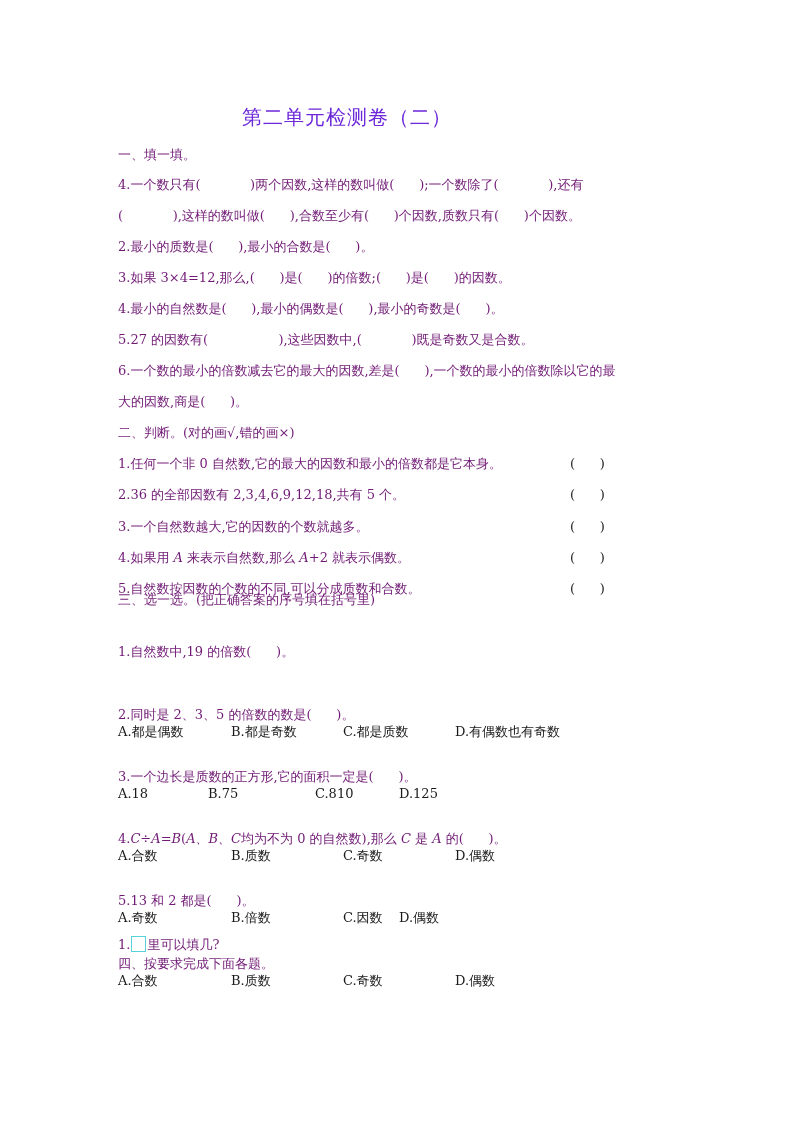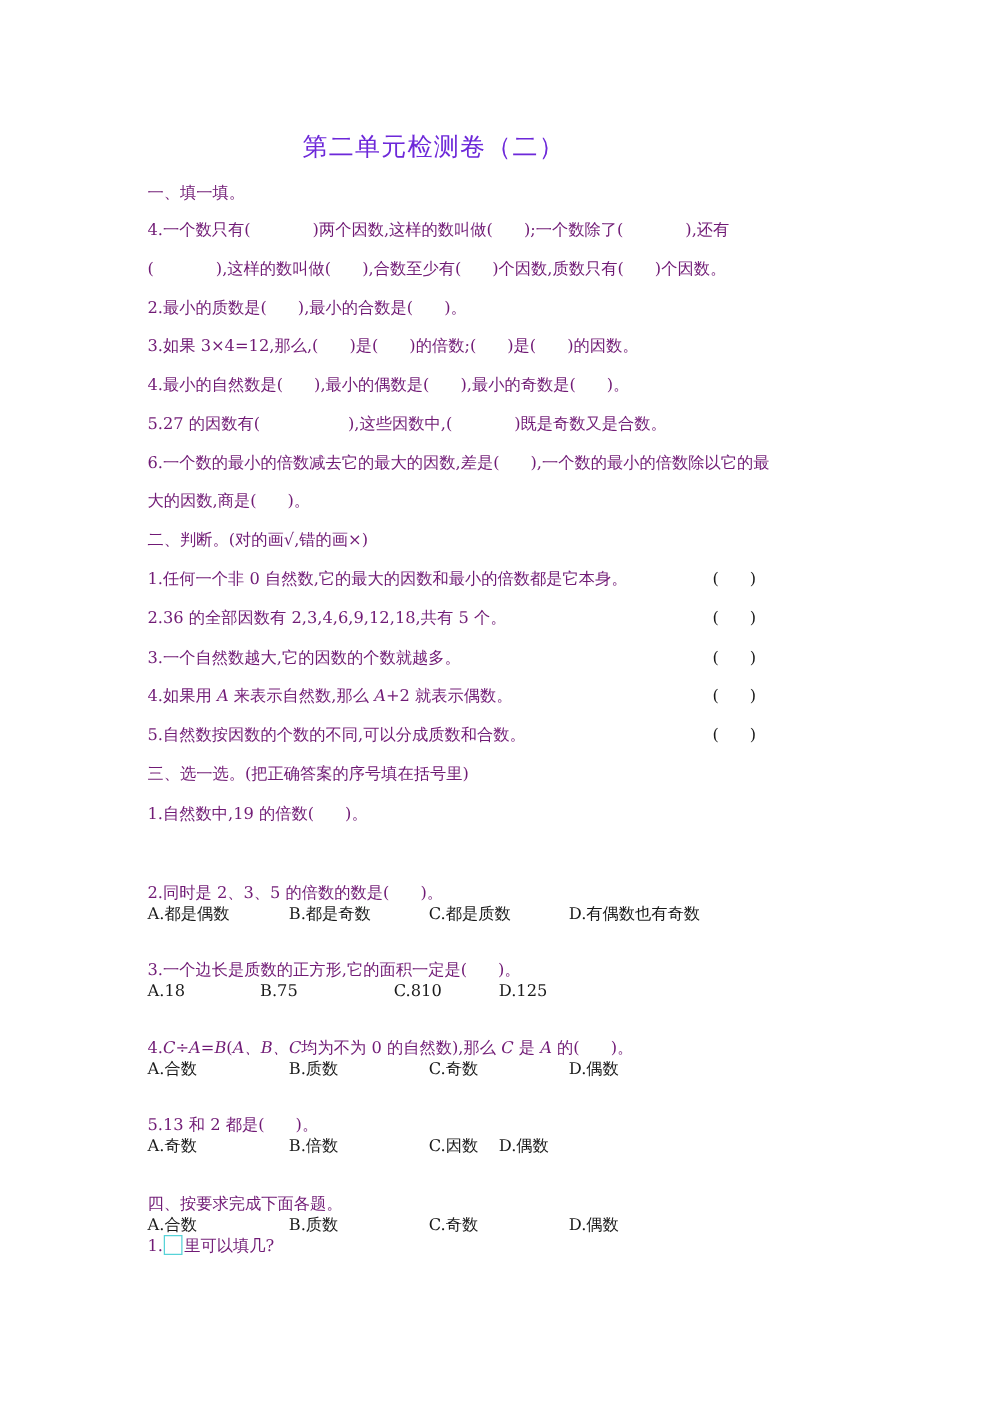--- a/index.html
+++ b/index.html
@@ -34,21 +34,21 @@
   <div class="judge-paren" style="top:456px">(      )</div>
   <div class="line" style="top:487px">2.36 的全部因数有 2,3,4,6,9,12,18,共有 5 个。</div>
   <div class="judge-paren" style="top:487px">(      )</div>
   <div class="line" style="top:519px">3.一个自然数越大,它的因数的个数就越多。</div>
   <div class="judge-paren" style="top:519px">(      )</div>
   <div class="line" style="top:550px"><span>4.如果用 </span><i>A</i><span> 来表示自然数,那么 </span><i>A</i><span>+2 就表示偶数。</span></div>
   <div class="judge-paren" style="top:550px">(      )</div>
   <div class="line" style="top:581px">5.自然数按因数的个数的不同,可以分成质数和合数。</div>
   <div class="judge-paren" style="top:581px">(      )</div>
 
-  <div class="line" style="top:612px">三、选一选。(把正确答案的序号填在括号里)</div>
+  <div class="line" style="top:592px">三、选一选。(把正确答案的序号填在括号里)</div>
 
   <div class="line" style="top:644px">1.自然数中,19 的倍数(      )。</div>
   <div class="opt" style="top:676px;left:118px">A.都是偶数</div>
   <div class="opt" style="top:676px;left:231px">B.都是奇数</div>
   <div class="opt" style="top:676px;left:343px">C.都是质数</div>
   <div class="opt" style="top:676px;left:455px">D.有偶数也有奇数</div>
 
   <div class="line" style="top:707px">2.同时是 2、3、5 的倍数的数是(      )。</div>
   <div class="opt" style="top:738px;left:118px">A.18</div>
   <div class="opt" style="top:738px;left:208px">B.75</div>
@@ -67,14 +67,14 @@
   <div class="opt" style="top:862px;left:343px">C.因数</div>
   <div class="opt" style="top:862px;left:399px">D.偶数</div>
 
   <div class="line" style="top:893px">5.13 和 2 都是(      )。</div>
   <div class="opt" style="top:925px;left:118px">A.合数</div>
   <div class="opt" style="top:925px;left:231px">B.质数</div>
   <div class="opt" style="top:925px;left:343px">C.奇数</div>
   <div class="opt" style="top:925px;left:455px">D.偶数</div>
 
   <div class="line" style="top:956px">四、按要求完成下面各题。</div>
-  <div class="line" style="top:988px"><span>1.</span><span class="box"></span><span>里可以填几?</span></div>
+  <div class="line" style="top:936px"><span>1.</span><span class="box"></span><span>里可以填几?</span></div>
 </div>
 
 </body></html>

